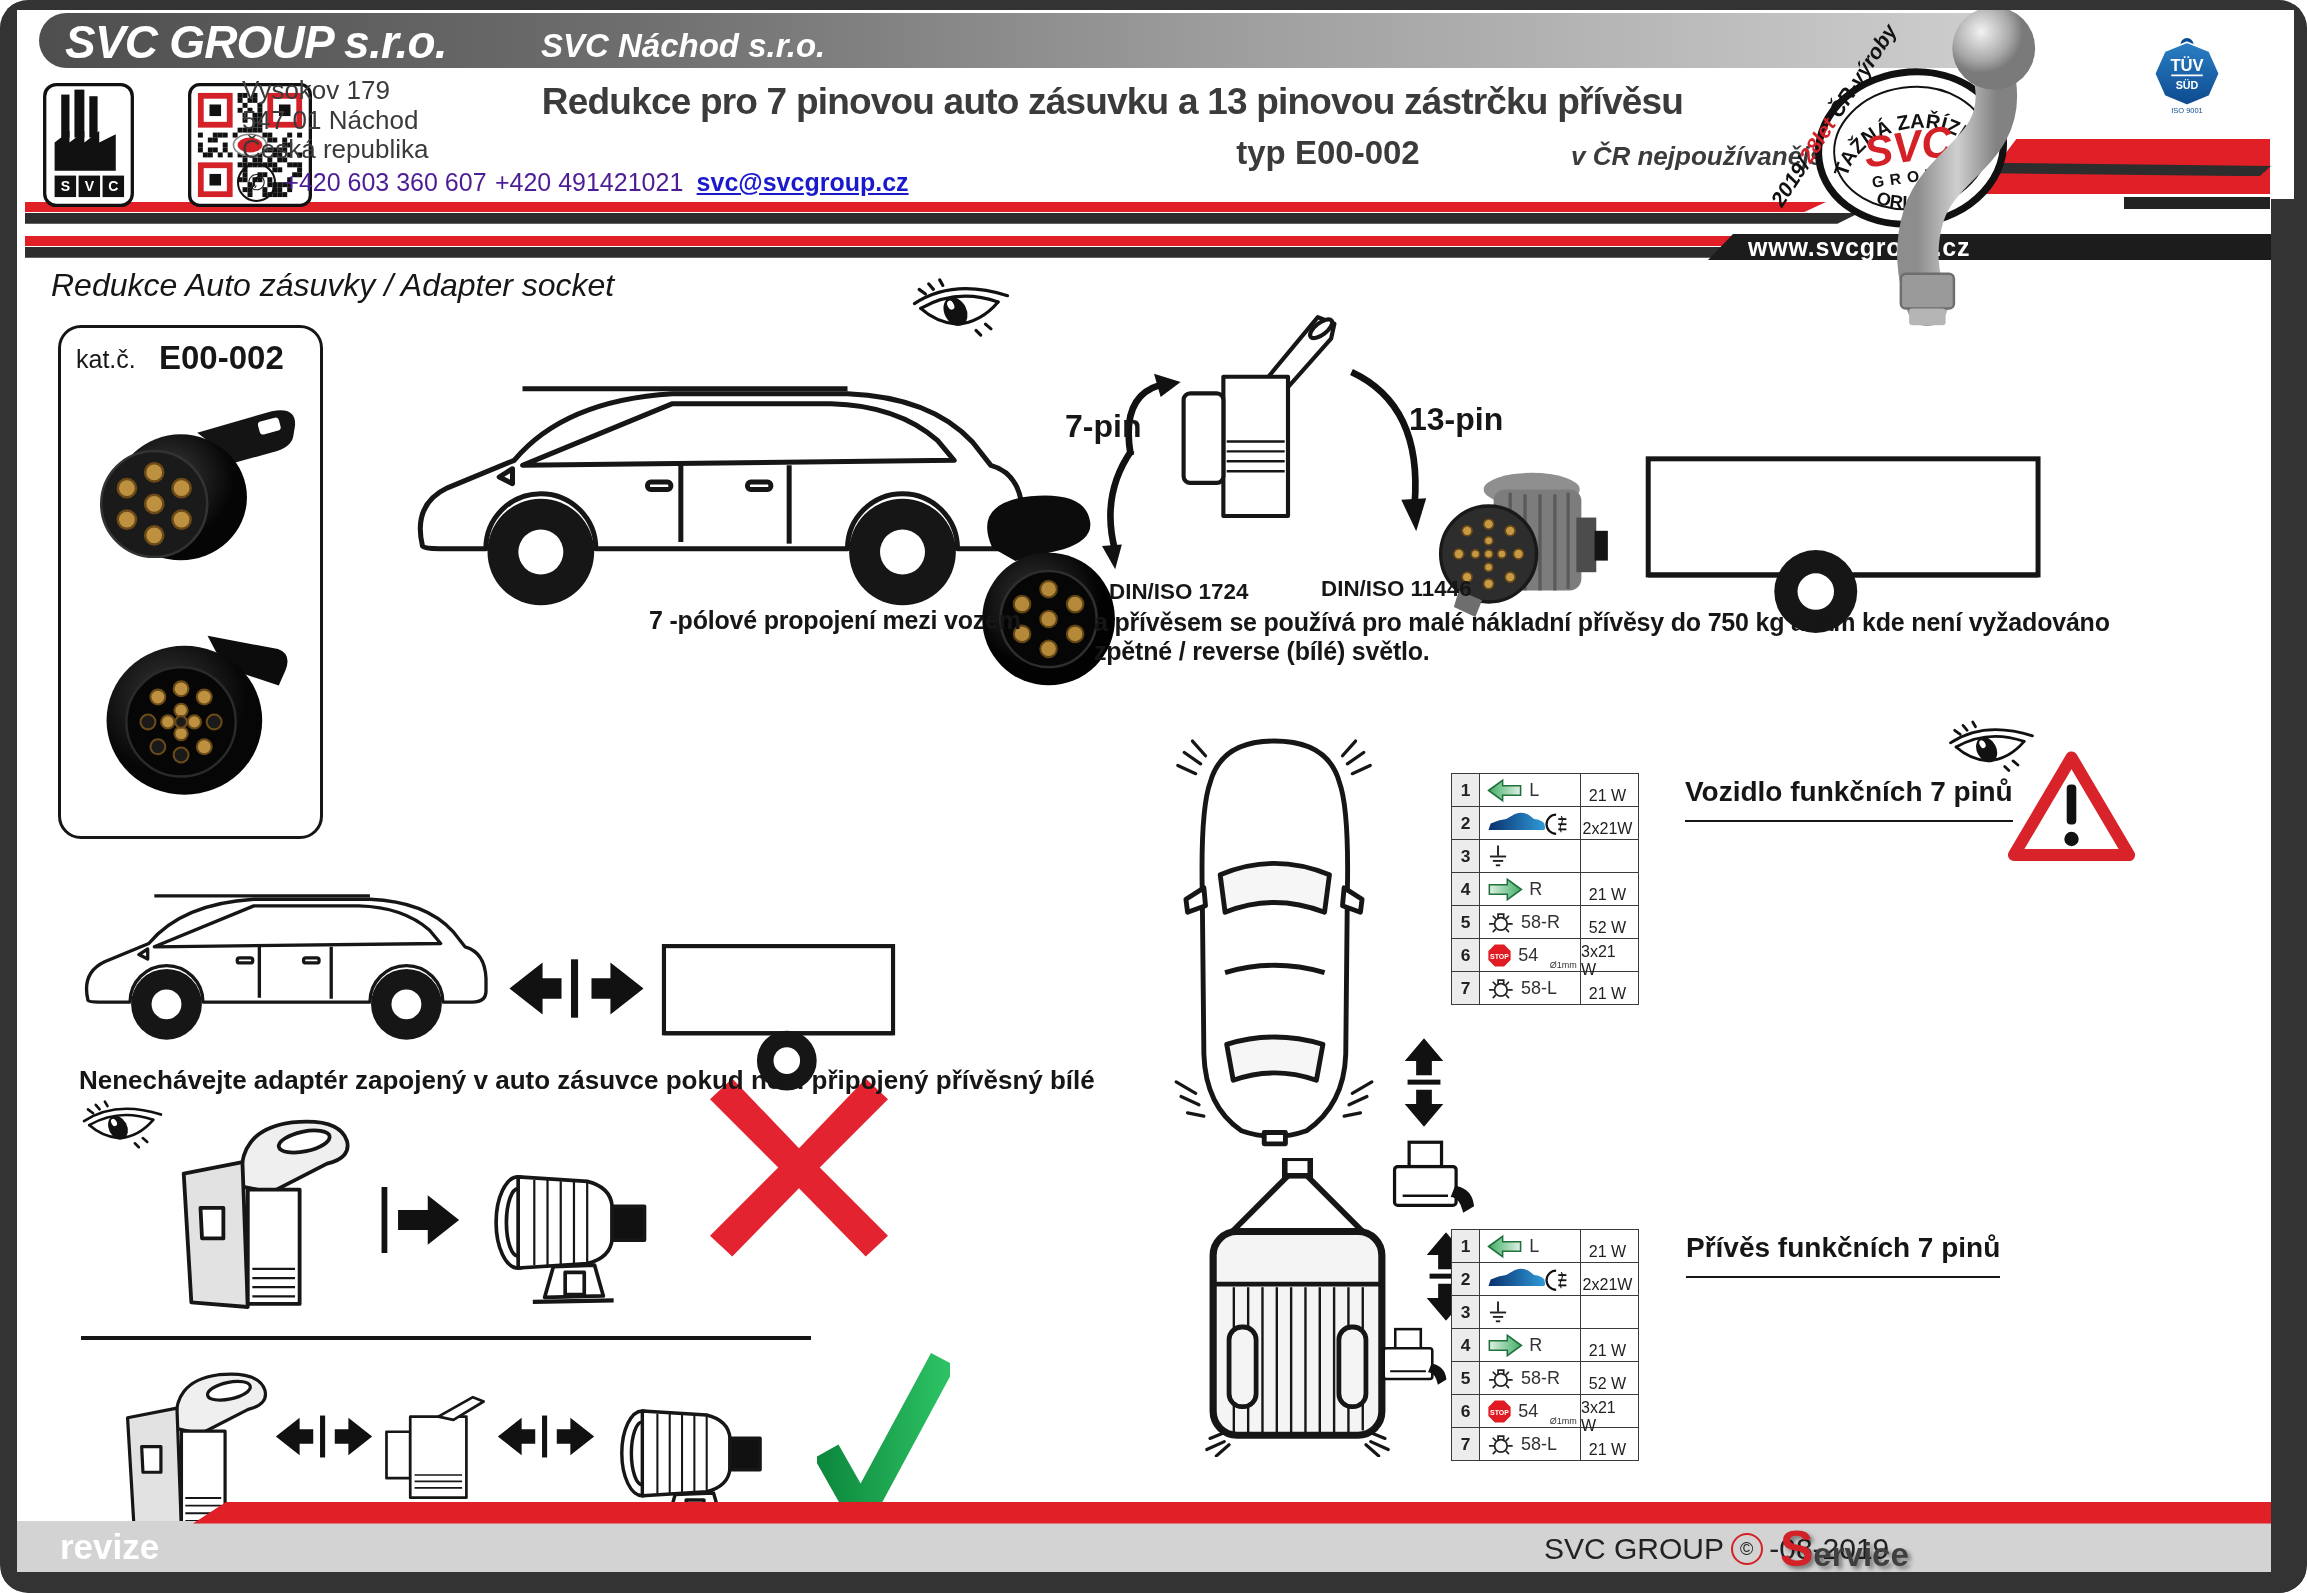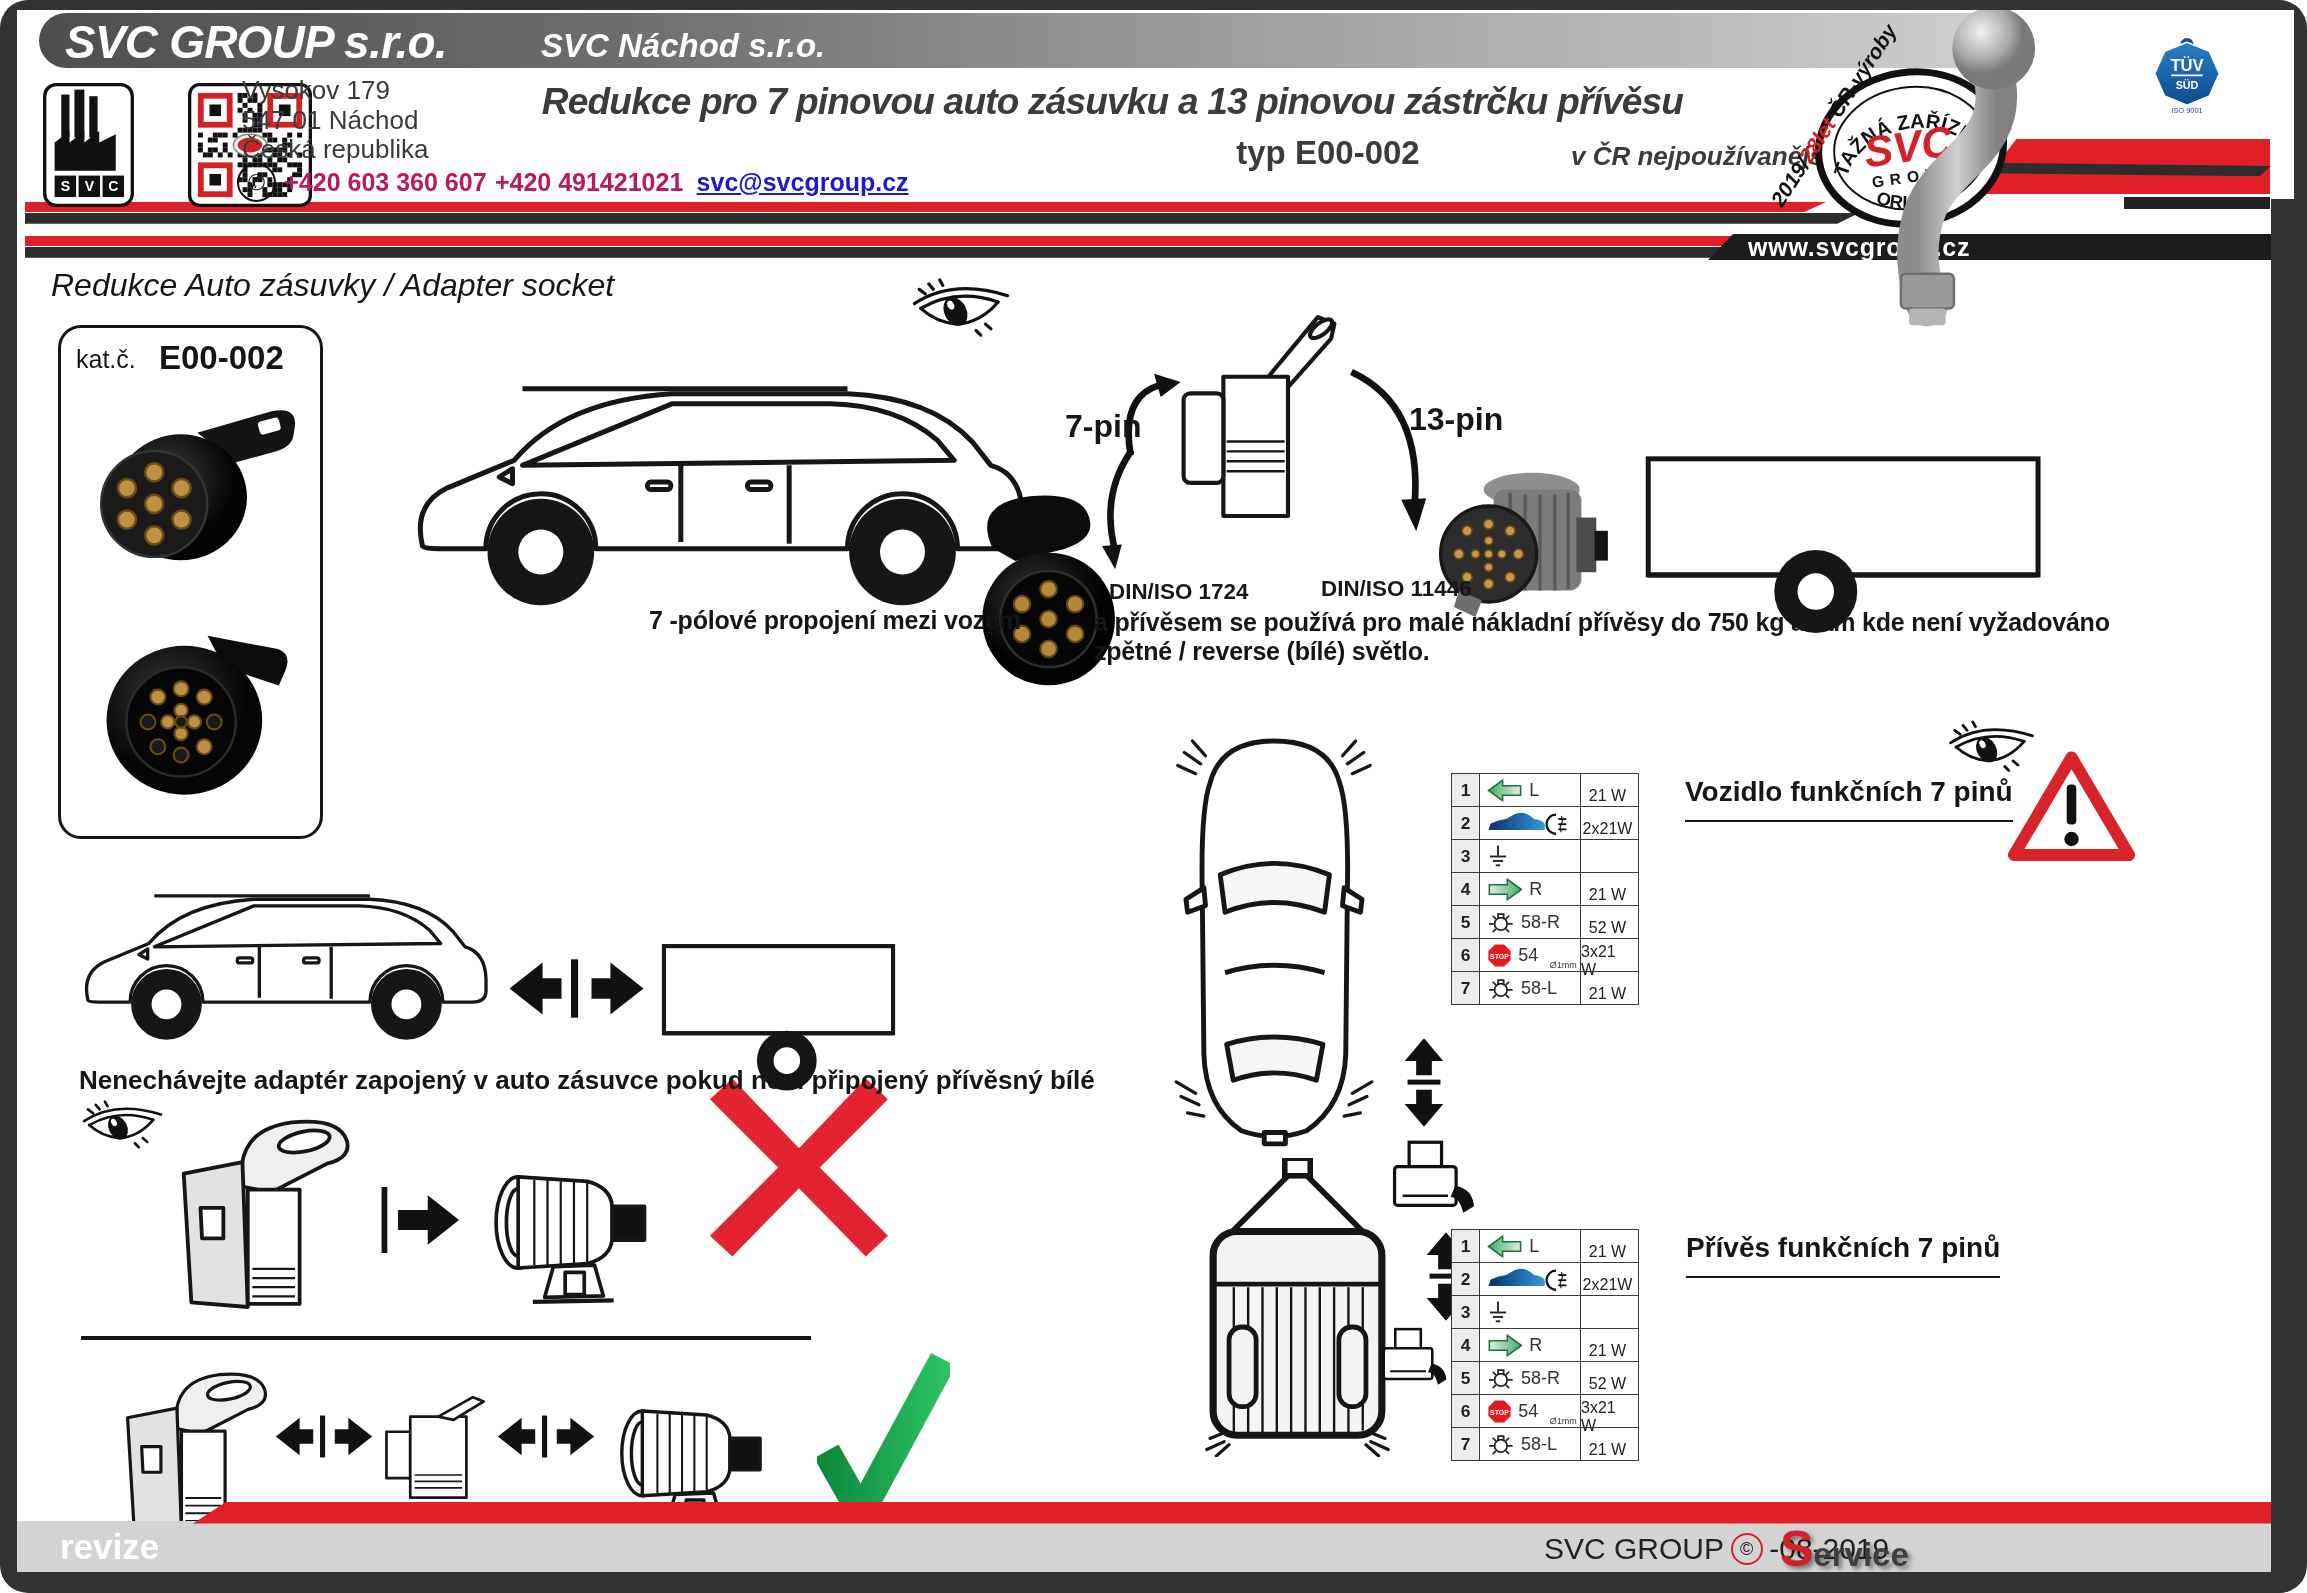--- a/index.html
+++ b/index.html
@@ -12,27 +12,27 @@
   .fr-left{left:0;top:0;width:16.6px;height:1593px;background:#333;z-index:40;}
   .fr-right-thin{left:2294px;top:0;width:13.3px;height:216px;background:#333;z-index:40;}
   .fr-right{left:2271px;top:199px;width:37px;height:1394px;background:#333;z-index:40;}
   .fr-bottom{left:0;top:1572px;width:2307px;height:21.6px;background:#333;z-index:40;}
 
   
   .hbar{left:39px;top:13.3px;width:1967px;height:55px;border-radius:28px;
         background:linear-gradient(90deg,#4e4e4e 0%,#6e6e6e 30%,#9d9d9d 60%,#cfcfcf 100%);z-index:2;}
   .hname1{left:65px;top:15px;font-size:46px;color:#fff;font-weight:bold;font-style:italic;letter-spacing:-0.8px;z-index:3;text-align:right;}
   .hname2{left:541px;top:26.6px;font-size:33px;color:#fff;font-weight:bold;font-style:italic;z-index:3;}
-  .title1{left:465px;top:81px;width:1295px;text-align:center;font-size:37px;font-weight:bold;color:#3b3b3b;letter-spacing:-0.8px;z-index:3;font-style:italic;}
+  .title1{left:465px;top:81px;width:1295px;text-align:center;font-size:37px;font-weight:bold;color:#3b3b3b;letter-spacing:-0.8px;z-index:3;}
   .title2{left:913px;top:134px;width:830px;text-align:center;font-size:33px;font-weight:bold;color:#3b3b3b;z-index:3;}
   .note-typ{left:1571px;top:141px;font-size:26px;font-weight:bold;font-style:italic;color:#3b3b3b;z-index:4;}
   .addr{left:242px;font-size:26px;color:#3a3a3a;z-index:3;}
   .phone-row{left:237px;top:163px;z-index:3;display:flex;align-items:center;gap:8.3px;}
   .phone-ic{width:35px;height:35px;border:2.5px solid #111;border-radius:50%;display:flex;align-items:center;justify-content:center;font-size:21.6px;color:#111;}
-  .pnum{font-size:25px;font-weight:bold;color:#be185d;}
+  .pnum{font-size:25px;font-weight:normal;color:#4c1d95;}
   .pmail{font-size:25px;font-weight:bold;color:#1a1acc;text-decoration:underline;margin-left:5px;}
 
   
   .st{z-index:1;}
   .stA1{left:25px;top:202px;width:1801px;height:10px;background:#e01f26;clip-path:polygon(0 0,100% 0,calc(100% - 21.6px) 100%,0 100%);}
   .stA2{left:25px;top:213px;width:1834px;height:10.8px;background:#2d2d2d;clip-path:polygon(0 0,100% 0,calc(100% - 21.6px) 100%,0 100%);}
   .stB1{left:25px;top:236px;width:2246px;height:10px;background:#e01f26;}
   .stB2{left:25px;top:247px;width:1846px;height:10.8px;background:#2d2d2d;clip-path:polygon(0 0,100% 0,calc(100% - 21.6px) 100%,0 100%);}
   .stRblk{left:2124px;top:197px;width:146px;height:12.4px;background:#222;}
   .stRred1{left:1975px;top:139px;width:295px;height:55px;background:#e01f26;clip-path:polygon(14% 0,100% 0,100% 100%,0 100%);}

